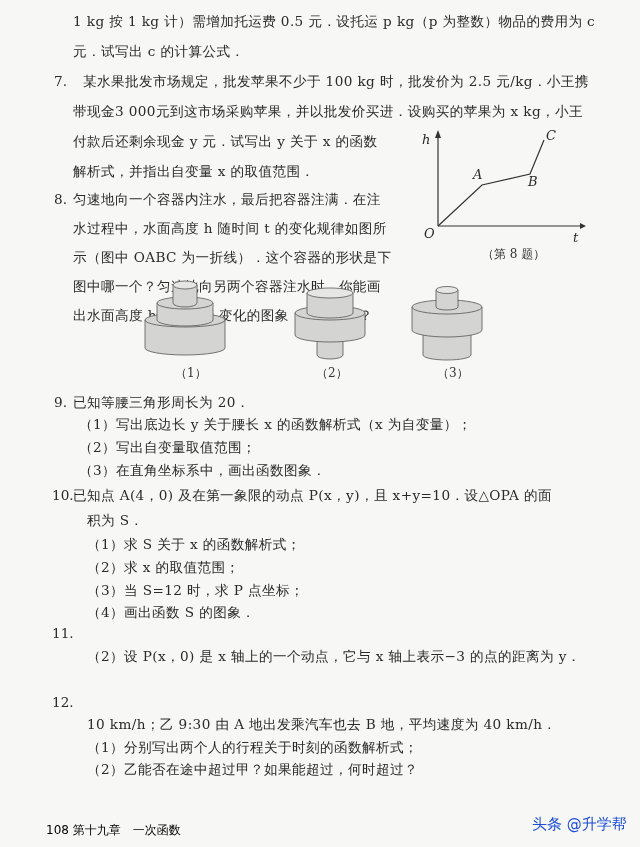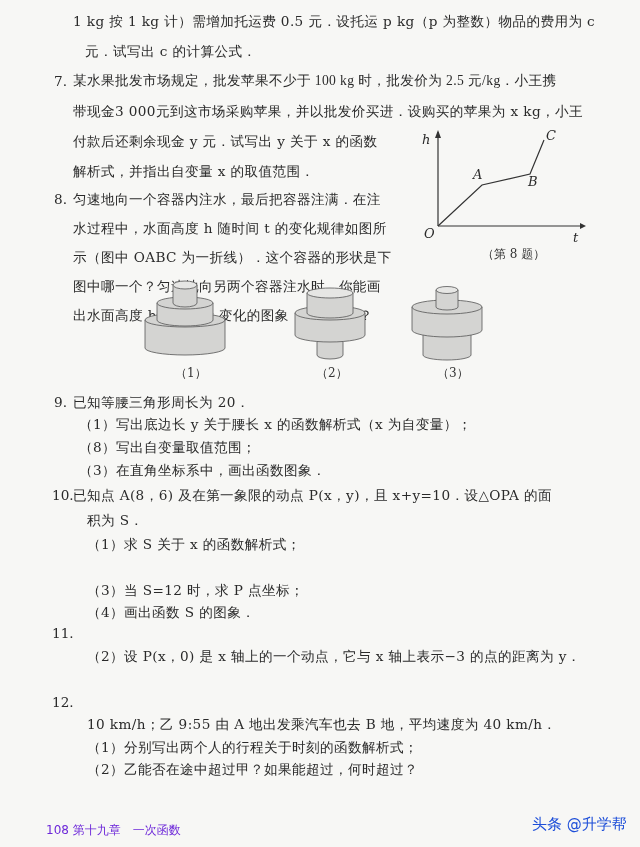--- a/index.html
+++ b/index.html
@@ -8,33 +8,33 @@
     background: #f7f7f5;
     font-family: "DejaVu Serif", "Liberation Serif", serif;
     color: #2a2a2a;
     position: relative;
   }
   .page { position: absolute; left: 0; top: 0; width: 640px; height: 847px; }
   .line { position: absolute; font-size: 13.6px; line-height: 18px; white-space: nowrap; letter-spacing: 0.4px; }
   .num { position: absolute; font-size: 13.6px; line-height: 18px; }
   .figure { position: absolute; }
   .caption { position: absolute; font-size: 12px; color: #333; }
-  .footer-left { position: absolute; left: 46px; top: 822px; font-size: 12px; color: #6d28d9; font-family: "DejaVu Sans", sans-serif; }
+  .footer-left { position: absolute; left: 46px; top: 822px; font-size: 12px; color: #000000; font-family: "DejaVu Sans", sans-serif; }
   .watermark { position: absolute; left: 532px; top: 815px; font-size: 15px; color: #1d4ed8; font-family: "DejaVu Sans", sans-serif; }
 </style>
 </head>
 <body>
 
 <div class="page">
 
   <div class="line" style="left:73px;top:12px;">1 kg 按 1 kg 计）需增加托运费 0.5 元．设托运 p kg（p 为整数）物品的费用为 c</div>
-  <div class="line" style="left:73px;top:42px;margin-left:12px;">元．试写出 c 的计算公式．</div>
+  <div class="line" style="left:73px;top:42px;">元．试写出 c 的计算公式．</div>
 
   <div class="num" style="left:54px;top:72px;">7.</div>
-  <div class="line" style="left:73px;top:72px;font-family:Liberation Serif, serif;">某水果批发市场规定，批发苹果不少于 100 kg 时，批发价为 2.5 元/kg．小王携</div>
+  <div class="line" style="left:83px;top:72px;">某水果批发市场规定，批发苹果不少于 100 kg 时，批发价为 2.5 元/kg．小王携</div>
   <div class="line" style="left:73px;top:102px;">带现金3 000元到这市场采购苹果，并以批发价买进．设购买的苹果为 x kg，小王</div>
   <div class="line" style="left:73px;top:132px;">付款后还剩余现金 y 元．试写出 y 关于 x 的函数</div>
   <div class="line" style="left:73px;top:162px;">解析式，并指出自变量 x 的取值范围．</div>
 
   <div class="num" style="left:54px;top:190px;">8.</div>
   <div class="line" style="left:73px;top:190px;">匀速地向一个容器内注水，最后把容器注满．在注</div>
   <div class="line" style="left:73px;top:248px;">示（图中 OABC 为一折线）．这个容器的形状是下</div>
   <div class="line" style="left:73px;top:219px;">水过程中，水面高度 h 随时间 t 的变化规律如图所</div>
   <div class="line" style="left:73px;top:277px;">图中哪一个？匀速地向另两个容器注水时，你能画</div>
   <div class="line" style="left:73px;top:306px;">出水面高度 h 随时间 t 变化的图象（草图）吗？</div>
@@ -92,35 +92,36 @@
         <path d="M26 5 L26 22 A11 3 0 0 0 48 22 L48 5 Z"></path>
         <ellipse cx="37" cy="5" rx="11" ry="3.5" fill="#e6e6e4"></ellipse>
       </g>
     </svg>
   </div>
   <div class="caption" style="left:437px;top:365px;">（3）</div>
 
   <div class="num" style="left:54px;top:393px;">9.</div>
   <div class="line" style="left:73px;top:393px;">已知等腰三角形周长为 20．</div>
   <div class="line" style="left:79px;top:415px;">（1）写出底边长 y 关于腰长 x 的函数解析式（x 为自变量）；</div>
-  <div class="line" style="left:79px;top:438px;">（8）写出自变量取值范围；</div>
+  <div class="line" style="left:79px;top:438px;">（2）写出自变量取值范围；</div>
   <div class="line" style="left:79px;top:461px;">（3）在直角坐标系中，画出函数图象．</div>
 
   <div class="num" style="left:52px;top:486px;">10.</div>
-  <div class="line" style="left:73px;top:486px;">已知点 A(8，6) 及在第一象限的动点 P(x，y)，且 x+y=10．设△OPA 的面</div>
+  <div class="line" style="left:73px;top:486px;">已知点 A(4，0) 及在第一象限的动点 P(x，y)，且 x+y=10．设△OPA 的面</div>
   <div class="line" style="left:87px;top:511px;">积为 S．</div>
   <div class="line" style="left:87px;top:535px;">（1）求 S 关于 x 的函数解析式；</div>
+  <div class="line" style="left:87px;top:558px;">（2）求 x 的取值范围；</div>
   <div class="line" style="left:87px;top:581px;">（3）当 S=12 时，求 P 点坐标；</div>
   <div class="line" style="left:87px;top:603px;">（4）画出函数 S 的图象．</div>
 
   <div class="num" style="left:52px;top:624px;">11.</div>
   <div class="line" style="left:87px;top:647px;">（2）设 P(x，0) 是 x 轴上的一个动点，它与 x 轴上表示−3 的点的距离为 y．</div>
 
   <div class="num" style="left:52px;top:693px;">12.</div>
-  <div class="line" style="left:87px;top:715px;">10 km/h；乙 9:55 由 A 地出发乘汽车也去 B 地，平均速度为 40 km/h．</div>
+  <div class="line" style="left:87px;top:715px;">10 km/h；乙 9:30 由 A 地出发乘汽车也去 B 地，平均速度为 40 km/h．</div>
   <div class="line" style="left:87px;top:738px;">（1）分别写出两个人的行程关于时刻的函数解析式；</div>
   <div class="line" style="left:87px;top:760px;">（2）乙能否在途中超过甲？如果能超过，何时超过？</div>
 
   <div class="footer-left">
     <span>108</span>
     <span>第十九章　一次函数</span>
   </div>
   <div class="watermark">头条 @升学帮</div>
 </div>
 

